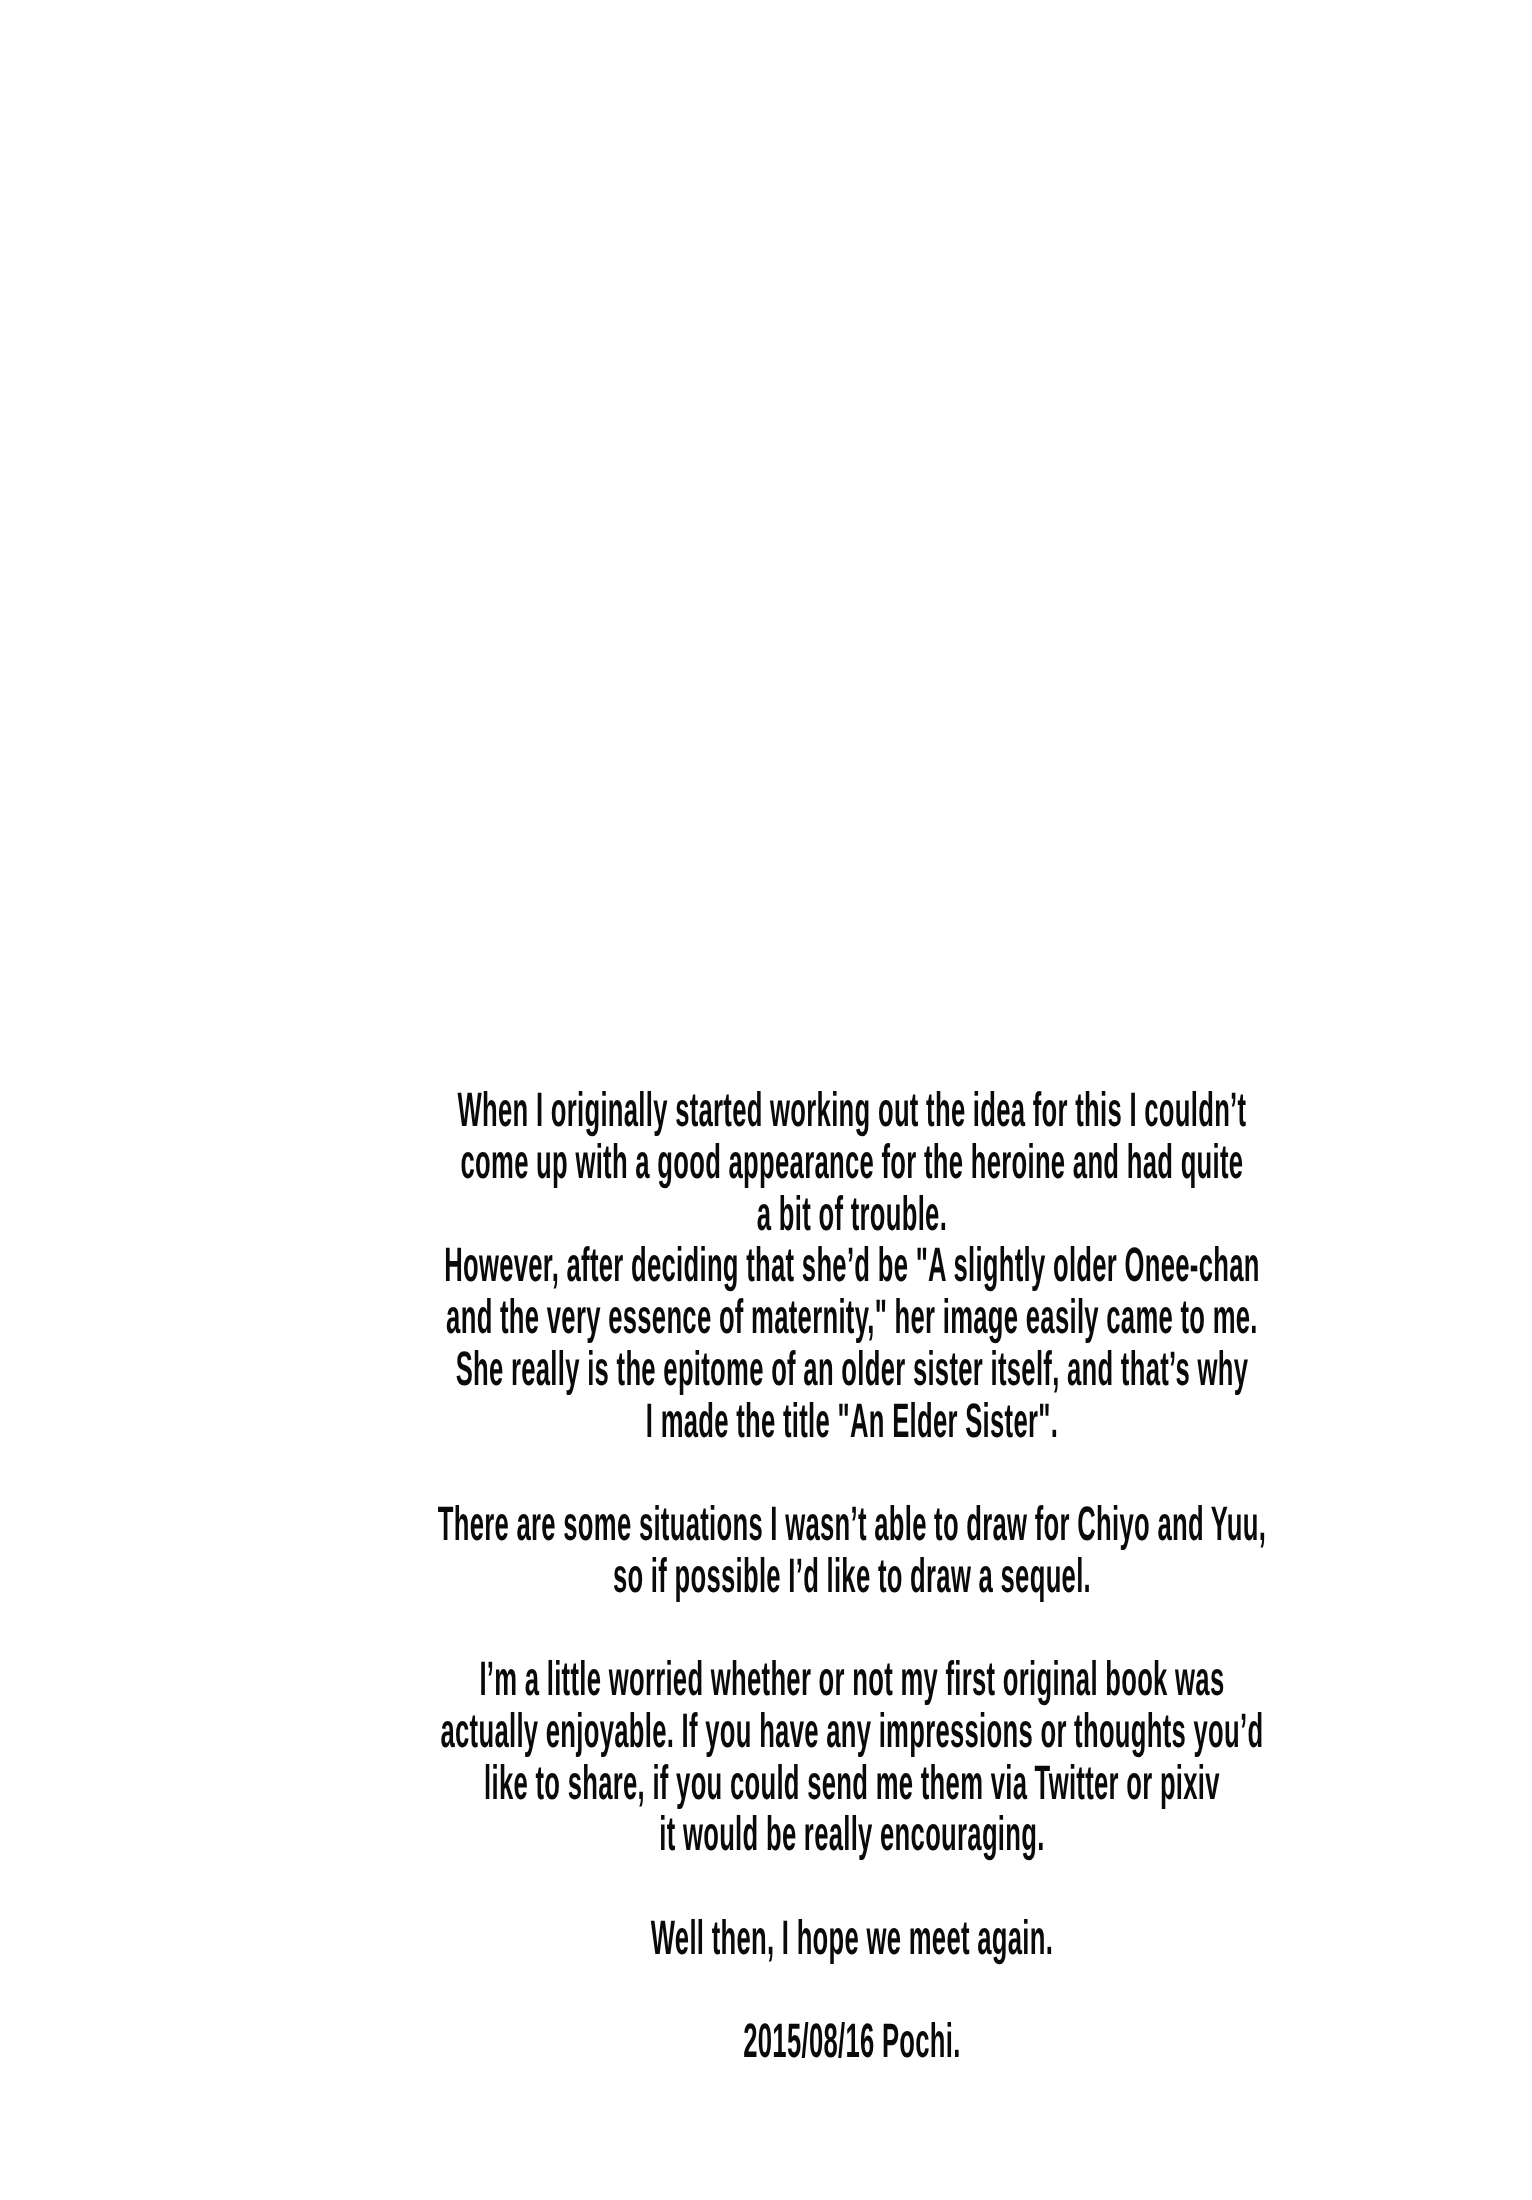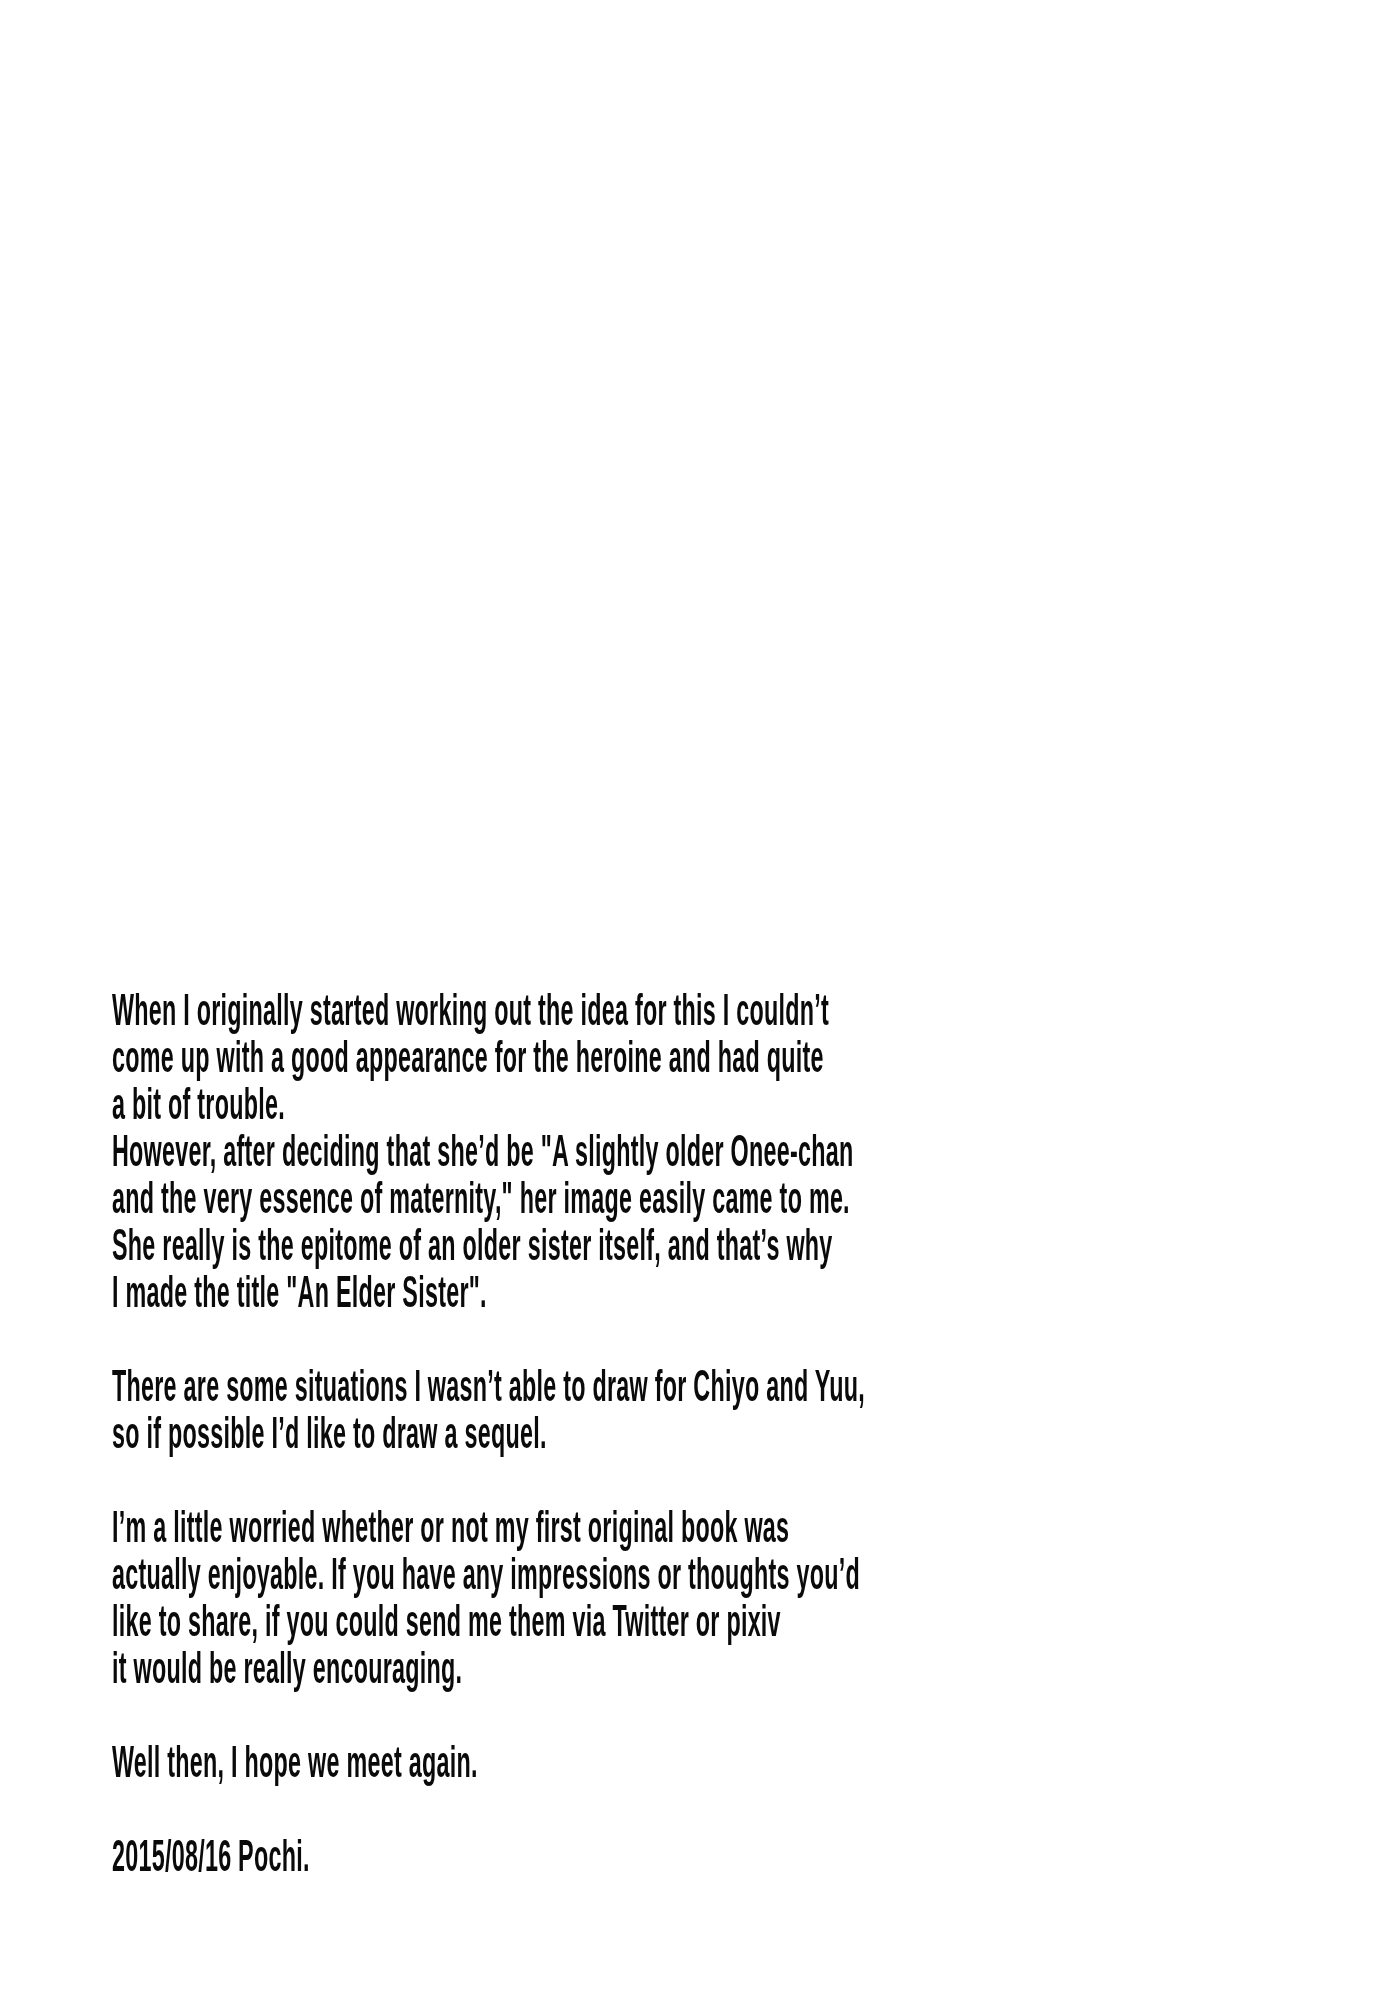--- a/index.html
+++ b/index.html
@@ -13,20 +13,21 @@
     height: 2000px;
     background: var(--paper);
     overflow: hidden;
   }
   .page {
     position: relative;
     width: 1393px;
     height: 2000px;
     background: var(--paper);
     overflow: hidden;
+    text-align: center;
   }
   
   .text-block {
     position: absolute;
     left: 112px;
     top: 986px;
     width: 2500px;
     transform: scaleX(0.53);
     transform-origin: 0 0;
     font-family: "Liberation Sans", sans-serif;

